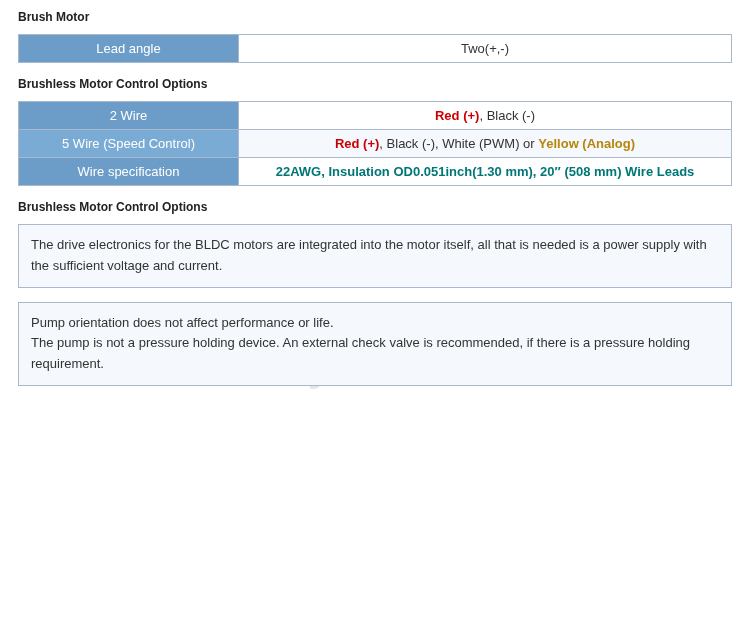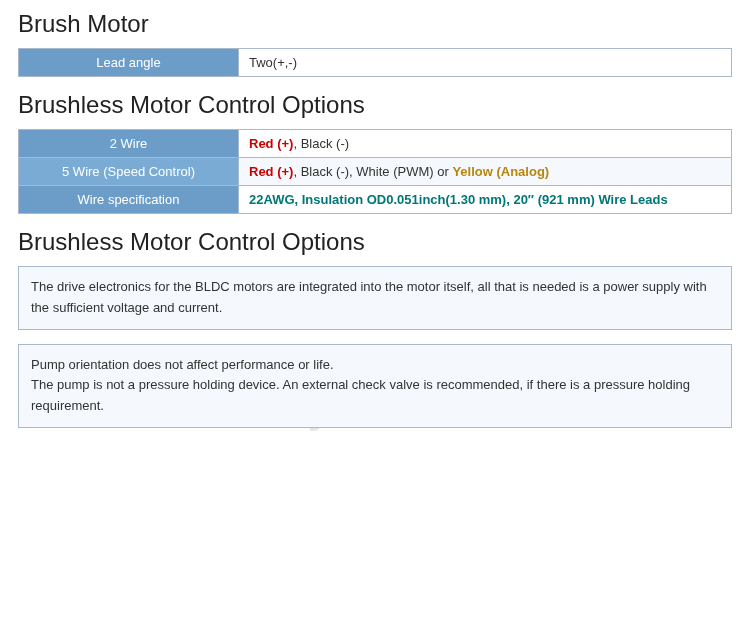--- a/index.html
+++ b/index.html
@@ -37,47 +37,47 @@
       font-weight: bold;
     }
 
     .section {
       position: relative;
       z-index: 1;
       margin-bottom: 14px;
     }
 
     .section-title {
-      font-size: 24px;
-      font-weight: normal;
+      font-size: 12px;
+      font-weight: bold;
       color: #222;
       margin-bottom: 8px;
       padding-bottom: 2px;
     }
 
     
     table {
       border-collapse: collapse;
       width: 100%;
       border: 1px solid #aab8cc;
     }
 
     td {
       border: 1px solid #aab8cc;
       padding: 6px 10px;
       vertical-align: middle;
       font-size: 13px;
+      text-align: center;
     }
 
     .label-cell {
       background-color: #6b9dc8;
       color: #fff;
       font-weight: normal;
       width: 220px;
-      text-align: center;
     }
 
     .value-cell {
       background-color: #fff;
       color: #333;
     }
 
     
     .bl-table tr:nth-child(odd) .label-cell {
       background-color: #6b9dc8;
@@ -144,21 +144,21 @@
       </tr>
       <tr>
         <td class="label-cell">5 Wire (Speed Control)</td>
         <td class="value-cell">
           <span class="red">Red</span> <span class="red">(+)</span>, <span>Black (-)</span>, <span>White (PWM)</span> or <span class="yellow">Yellow (Analog)</span>
         </td>
       </tr>
       <tr>
         <td class="label-cell">Wire specification</td>
         <td class="value-cell">
-          <span class="teal">22AWG, Insulation OD0.051inch(1.30 mm), 20″ (921 mm) Wire Leads</span>
+          <span class="teal">22AWG, Insulation OD0.051inch(1.30 mm), 20″ (508 mm) Wire Leads</span>
         </td>
       </tr>
     </tbody>
       </table>
   </div>
 
   <div class="section">
     <div class="section-title">Brushless Motor Control Options</div>
     <div class="info-box">
       <span>The drive electronics for the BLDC motors are integrated into the motor itself, all that is needed is a power supply with the sufficient voltage and current.</span>

